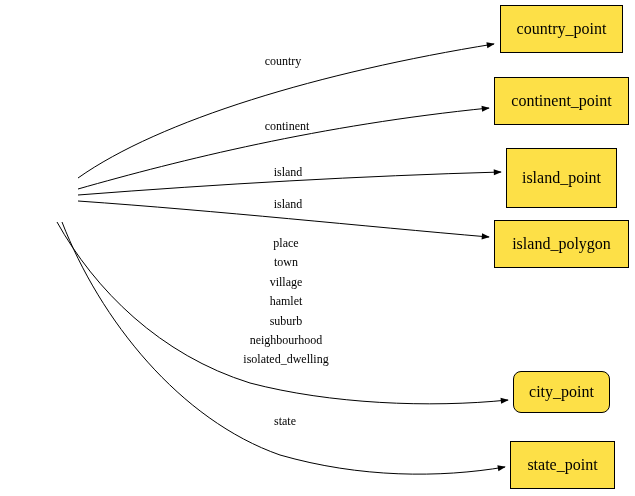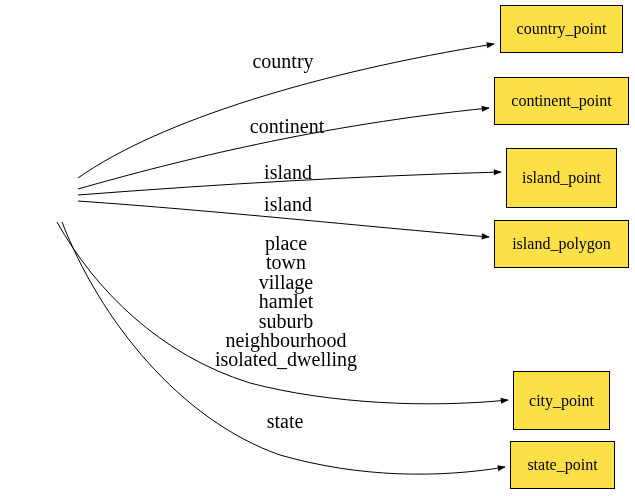--- a/index.html
+++ b/index.html
@@ -35,21 +35,21 @@
     background: #fde047;
     display: flex;
     align-items: center;
     justify-content: center;
     font-size: 16px;
     white-space: nowrap;
   }
   .edge-label {
     position: absolute;
     transform: translate(-50%, -50%);
-    font-size: 20px;
+    font-size: 12px;
     white-space: nowrap;
     text-align: center;
     line-height: 19.4px;
   }
   .edge-label span { display: block; }
 </style>
 </head>
 <body>
 
 <div class="canvas">
@@ -78,21 +78,21 @@
   </div>
 
   <div class="node" style="left:506px; top:148px; width:111px; height:60px;">
     <span>island_point</span>
   </div>
 
   <div class="node" style="left:494px; top:220px; width:135px; height:48px;">
     <span>island_polygon</span>
   </div>
 
-  <div class="node" style="left:513px; top:371px; width:97px; height:59px;">
+  <div class="node" style="left:513px; top:371px; width:97px; height:42px;border-radius:8px;">
     <span>city_point</span>
   </div>
 
   <div class="node" style="left:510px; top:441px; width:105px; height:48px;">
     <span>state_point</span>
   </div>
 
   <div class="edge-label" style="left:283px; top:62px;">country</div>
 
   <div class="edge-label" style="left:287px; top:127px;">continent</div>

